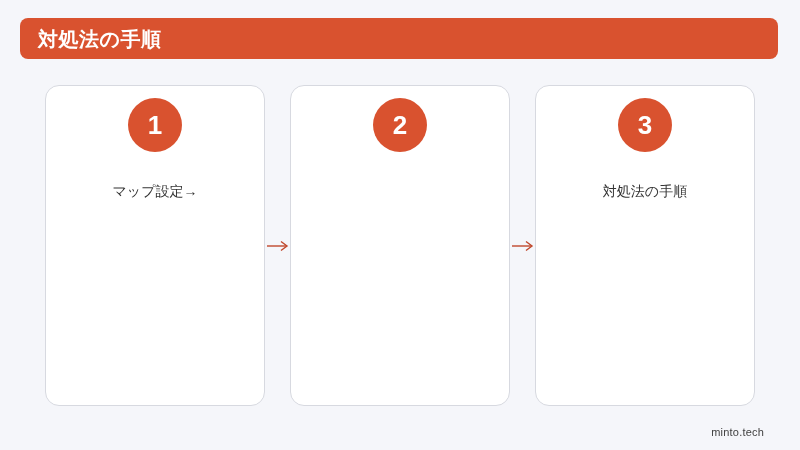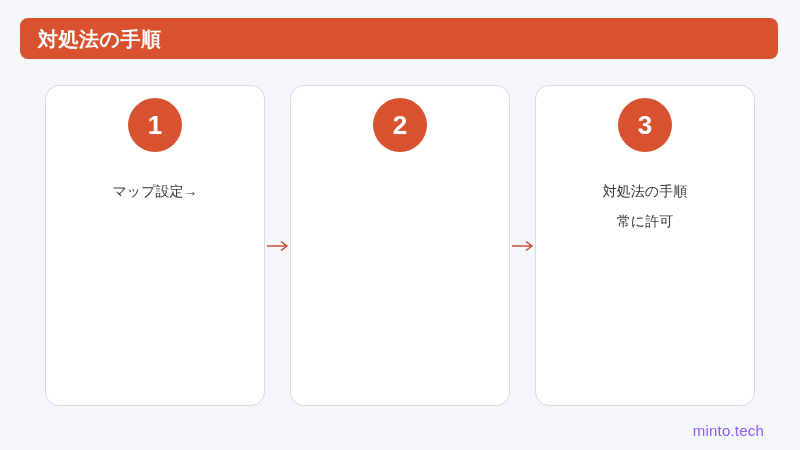--- a/index.html
+++ b/index.html
@@ -116,22 +116,22 @@
   }
   .connector-1 { left: 266px; }
   .connector-2 { left: 511px; }
   .connector svg { display: block; }
 
   
   .watermark {
     position: absolute;
     right: 36px;
     bottom: 12px;
-    color: #8b5cf6;
-    font-size: 15px;
+    color: #404040;
+    font-size: 11px;
     letter-spacing: 0.2px;
     line-height: 1;
   }
 </style>
 </head>
 <body>
 
 <div class="slide">
 
   <div class="header-bar">
@@ -148,21 +148,20 @@
     </div>
 
     <div class="card card-2">
       <div class="step-badge">2</div>
     </div>
 
     <div class="card card-3">
       <div class="step-badge">3</div>
       <div class="card-text">
         <span class="line">対処法の手順</span>
-        <span class="line">常に許可</span>
       </div>
     </div>
 
   </div>
 
   <div class="connector connector-1">
     <svg width="24" height="12" viewBox="0 0 24 12" aria-hidden="true">
       <line x1="1" y1="6" x2="20" y2="6" stroke="#c0482c" stroke-width="1.4"></line>
       <polyline points="15,1.5 21,6 15,10.5" fill="none" stroke="#c0482c" stroke-width="1.4"></polyline>
     </svg>

